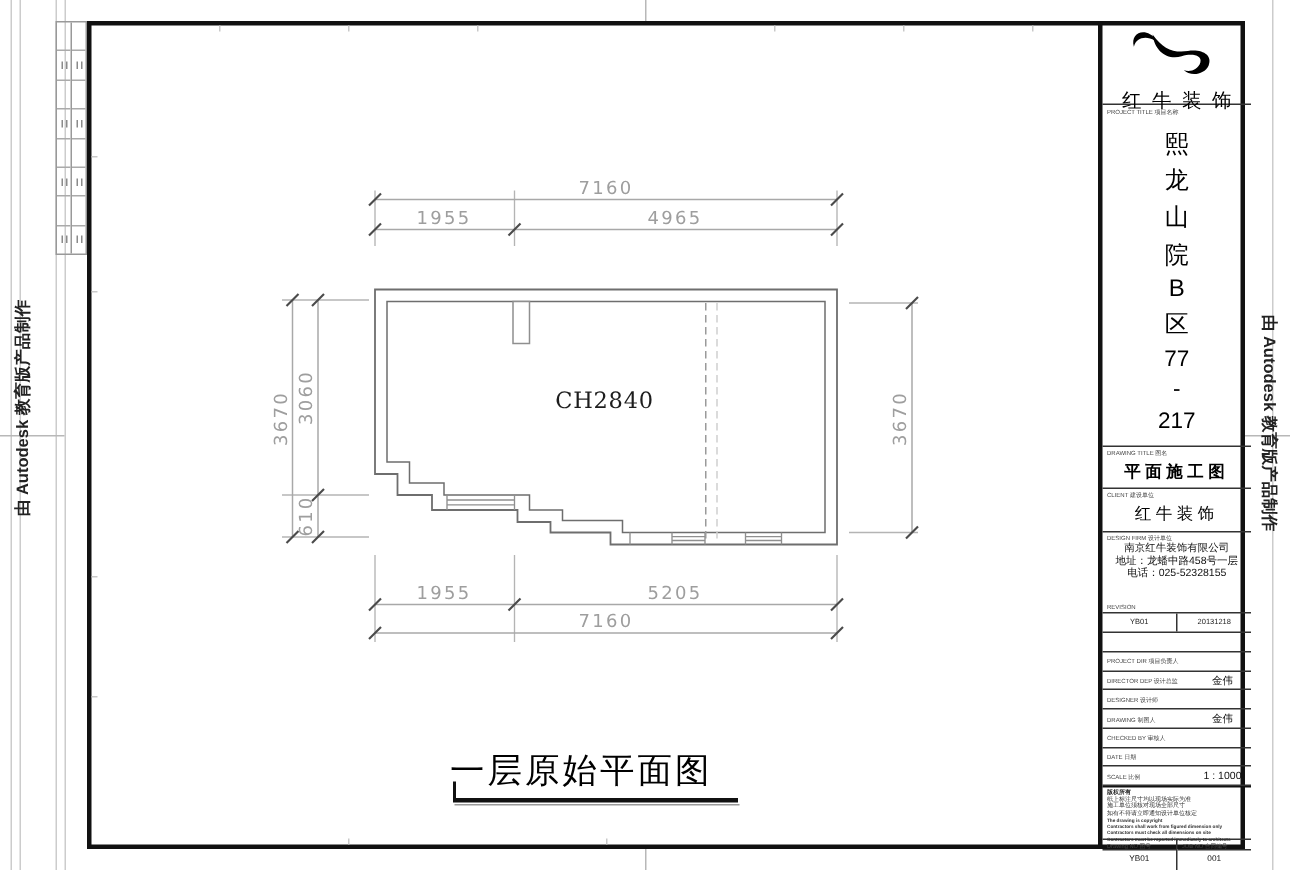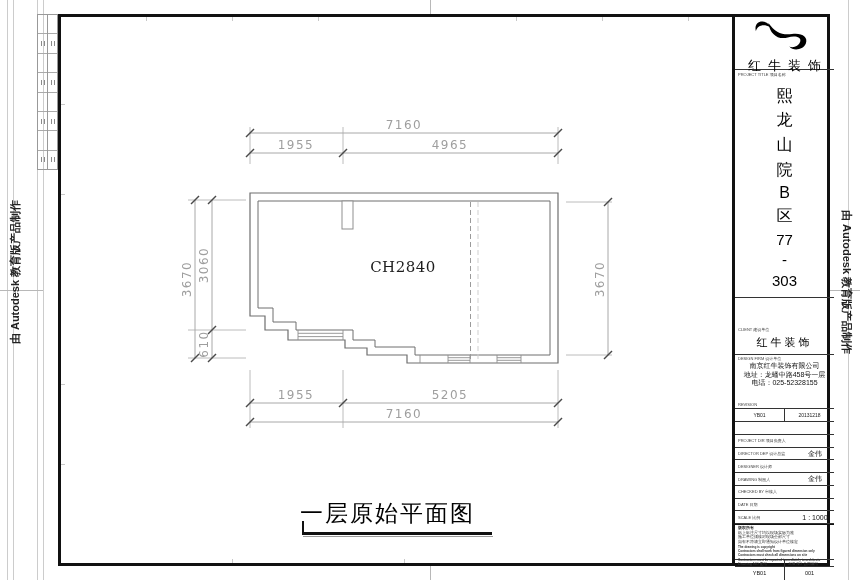--- a/index.html
+++ b/index.html
@@ -264,23 +264,27 @@
 
     <div id="pname" class="sec">
       <span>熙</span>
       <span>龙</span>
       <span>山</span>
       <span>院</span>
       <span>B</span>
       <span>区</span>
       <span class="num">77</span>
       <span class="num">-</span>
-      <span class="num">303</span>
-    </div>
-
+      <span class="num">217</span>
+    </div>
+
+    <div id="dtitle" class="sec">
+      <div class="lbl">DRAWING TITLE 图名</div>
+      <div class="val">平面施工图</div>
+    </div>
 
     <div id="client" class="sec">
       <div class="lbl">CLIENT 建设单位</div>
       <div class="val">红牛装饰</div>
     </div>
 
     <div id="firm" class="sec">
       <div class="lbl">DESIGN FIRM 设计单位</div>
       <div class="info">
         <div>南京红牛装饰有限公司</div>

